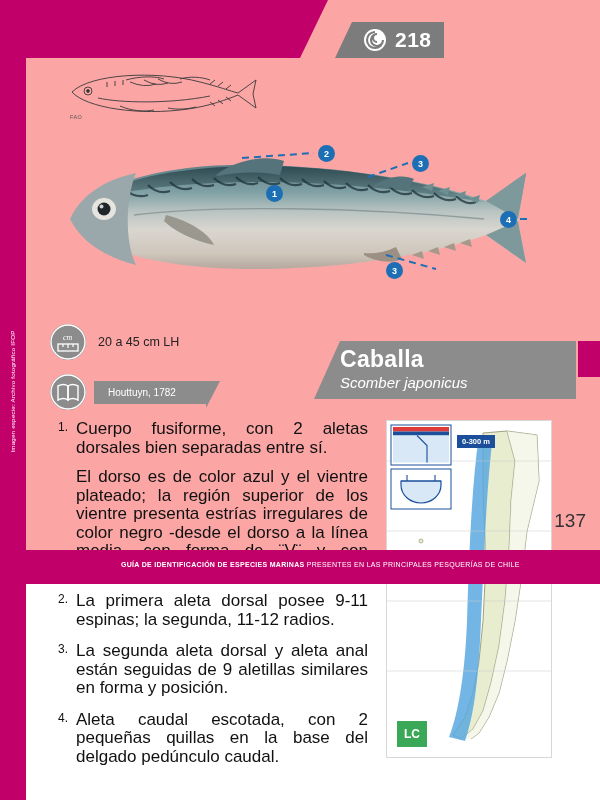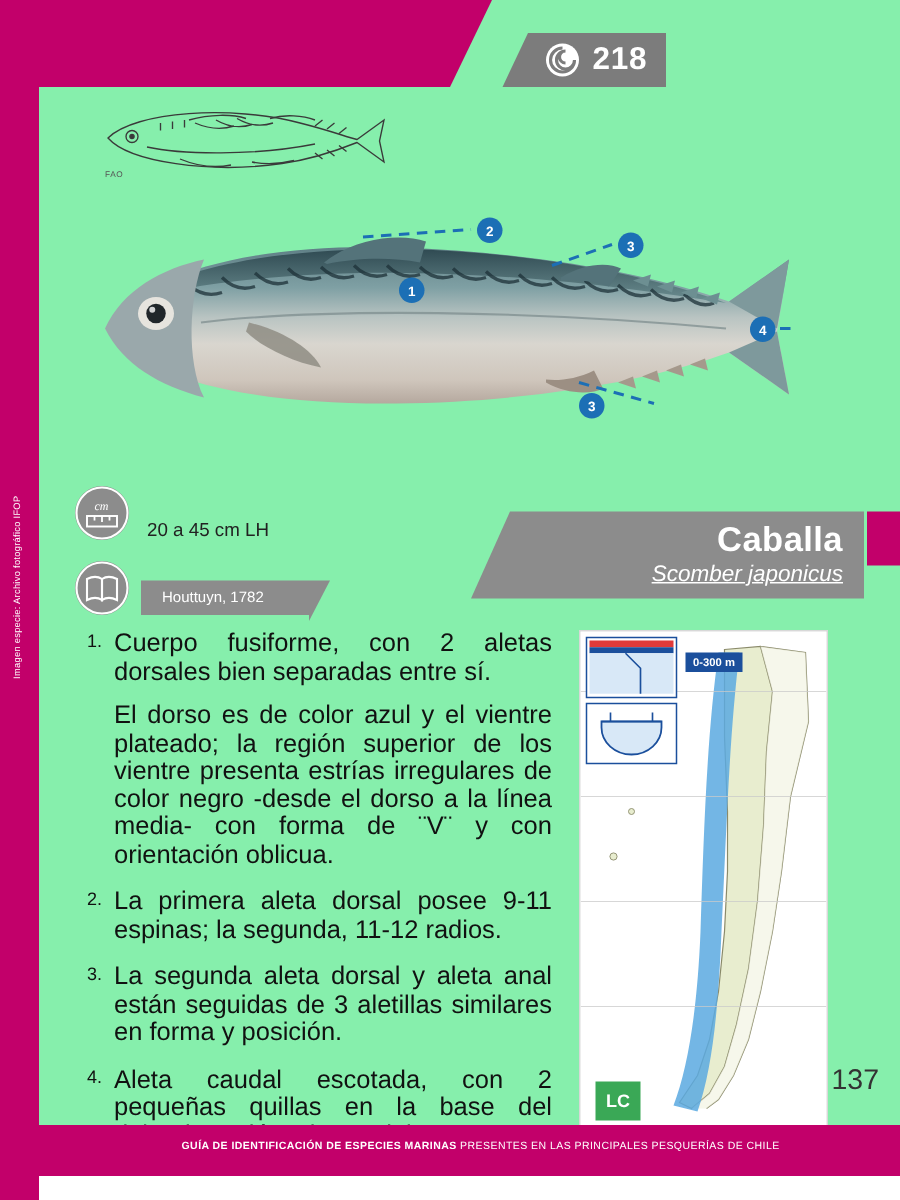--- a/index.html
+++ b/index.html
@@ -4,22 +4,22 @@
 <style>
   * { box-sizing: border-box; margin: 0; padding: 0; }
   html, body {
     width: 600px; height: 800px;
     font-family: "Liberation Sans", sans-serif;
     background: #ffffff;
     overflow: hidden;
   }
   .page {
     position: relative;
-    width: 600px; height: 784px;
-    background: #86efac;
+    width: 600px; height: 584px;
+    background: #fca5a5;
   }
 
   
   .top-left-bar {
     position: absolute; left: 0; top: 0;
     width: 300px; height: 58px;
     background: #c2006a;
   }
   .top-left-bar::after {
     content: "";
@@ -85,21 +85,21 @@
   .photo-box { position: absolute; left: 56px; top: 135px; width: 530px; height: 165px; }
   .callout {
     position: absolute;
     width: 17px; height: 17px; border-radius: 50%;
     background: #1c6fb5; color: #fff;
     font-size: 9px; font-weight: bold;
     display: flex; align-items: center; justify-content: center;
   }
 
   
-  .info-row { position: absolute; display: flex; align-items: flex-end; }
+  .info-row { position: absolute; display: flex; align-items: center; }
   .circ-icon {
     width: 36px; height: 36px; border-radius: 50%;
     background: #8c8c8c; color: #fff;
     display: flex; align-items: center; justify-content: center;
   }
   .size-row { left: 50px; top: 324px; }
   .size-text { margin-left: 12px; font-size: 12.5px; color: #222; }
   .author-row { left: 50px; top: 374px; }
   .author-band {
     margin-left: 8px;
@@ -114,31 +114,31 @@
     border-top: 27px solid #8c8c8c;
     border-right: 14px solid transparent;
   }
 
   
   .name-banner {
     position: absolute; left: 340px; top: 341px;
     width: 236px; height: 58px;
     background: #8c8c8c;
     color: #ffffff;
-    text-align: right;
+    text-align: left;
     padding: 4px 14px 0 0;
   }
   .name-banner::before {
     content: ""; position: absolute; left: -26px; top: 0;
     width: 0; height: 0;
     border-bottom: 58px solid #8c8c8c;
     border-left: 26px solid transparent;
   }
   .common-name { font-size: 23px; font-weight: bold; line-height: 28px; letter-spacing: .3px; }
-  .sci-name { font-size: 15px; font-style: italic; line-height: 20px; text-decoration: underline; }
+  .sci-name { font-size: 15px; font-style: italic; line-height: 20px; }
   .right-tab {
     position: absolute; left: 578px; top: 341px;
     width: 22px; height: 36px; background: #c2006a;
   }
 
   
   .desc { position: absolute; left: 58px; top: 420px; width: 310px; }
   .desc-item { display: flex; margin-bottom: 13px; }
   .desc-num { width: 18px; font-size: 12px; color: #111; flex: none; }
   .desc-text { font-size: 17px; line-height: 18.5px; color: #111; text-align: justify; }
@@ -351,21 +351,21 @@
     </div>
     <div class="desc-item">
       <div class="desc-num">2.</div>
       <div class="desc-text">
         <p>La primera aleta dorsal posee 9-11 espinas; la segunda, 11-12 radios.</p>
       </div>
     </div>
     <div class="desc-item">
       <div class="desc-num">3.</div>
       <div class="desc-text">
-        <p>La segunda aleta dorsal y aleta anal están seguidas de 3 aletillas similares en forma y posición.</p>
+        <p>La segunda aleta dorsal y aleta anal están seguidas de 9 aletillas similares en forma y posición.</p>
       </div>
     </div>
     <div class="desc-item">
       <div class="desc-num">4.</div>
       <div class="desc-text">
         <p>Aleta caudal escotada, con 2 pequeñas quillas en la base del delgado pedúnculo caudal.</p>
       </div>
     </div>
   </div>
 

